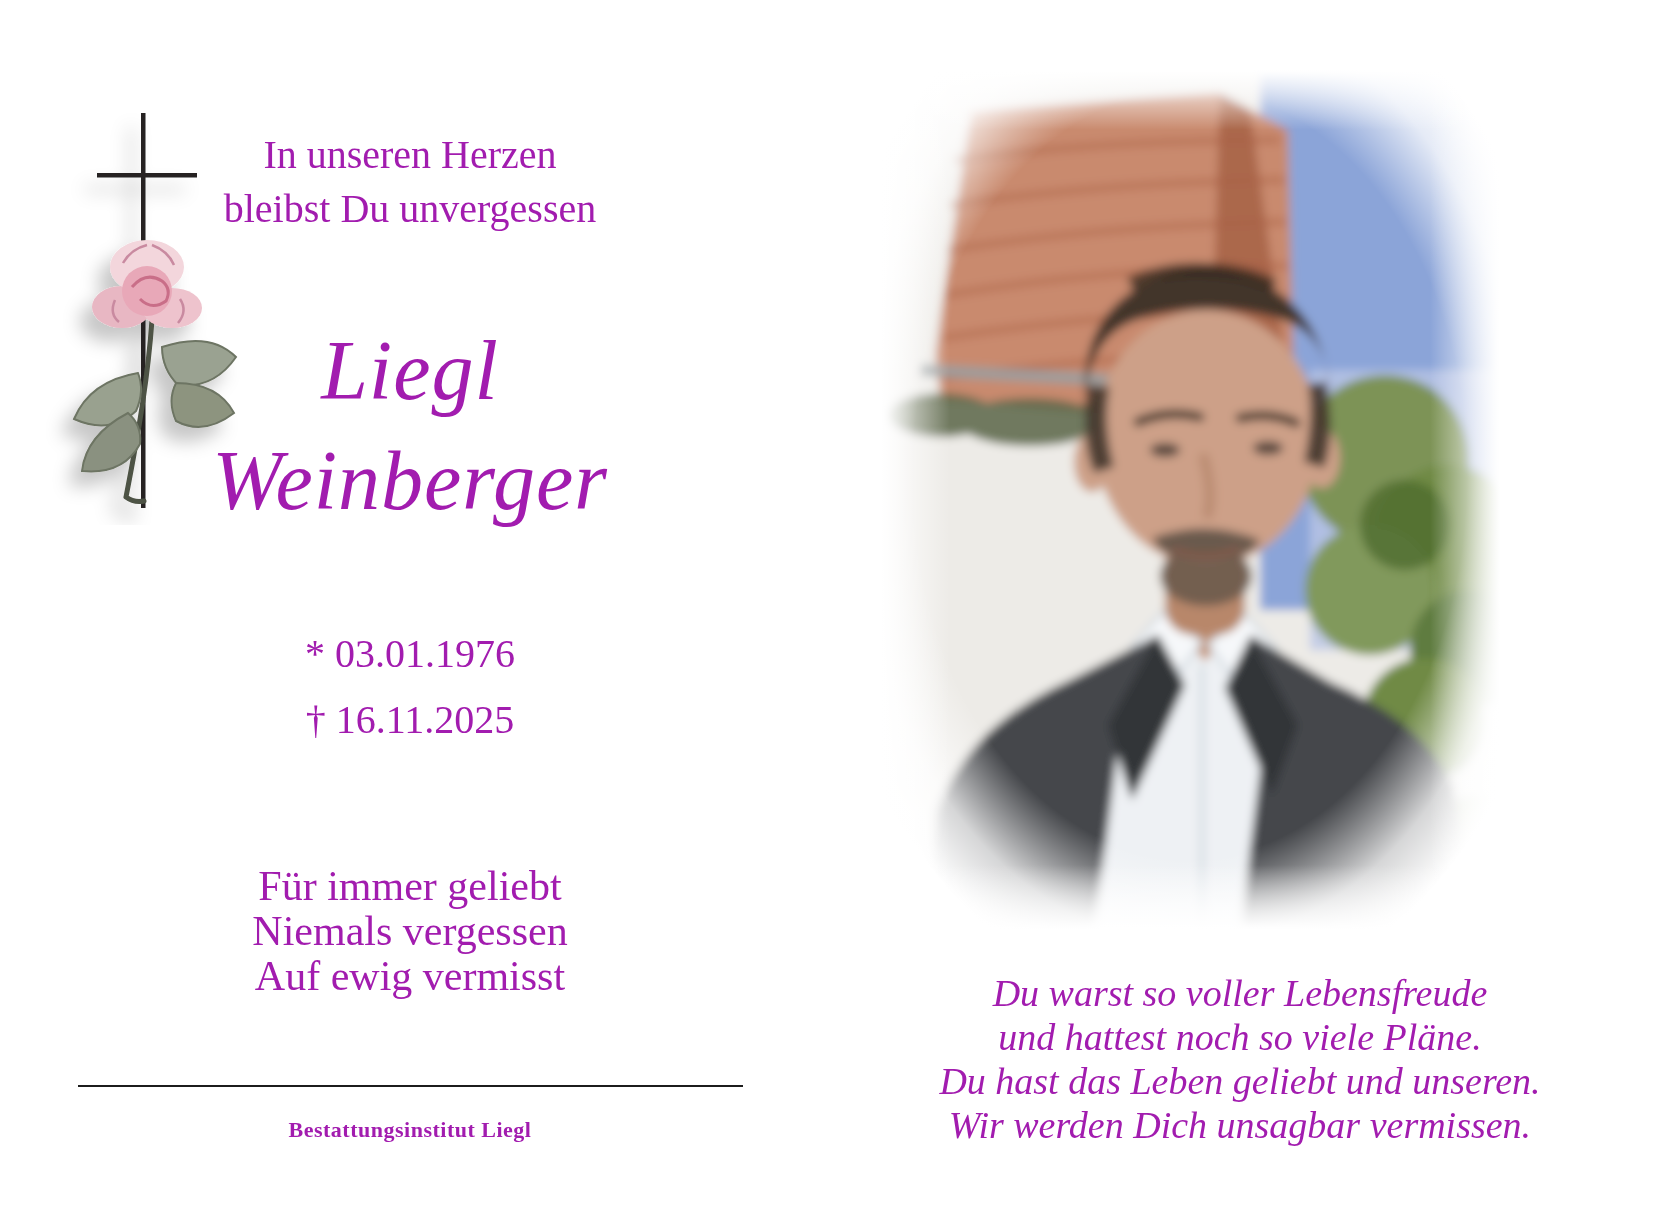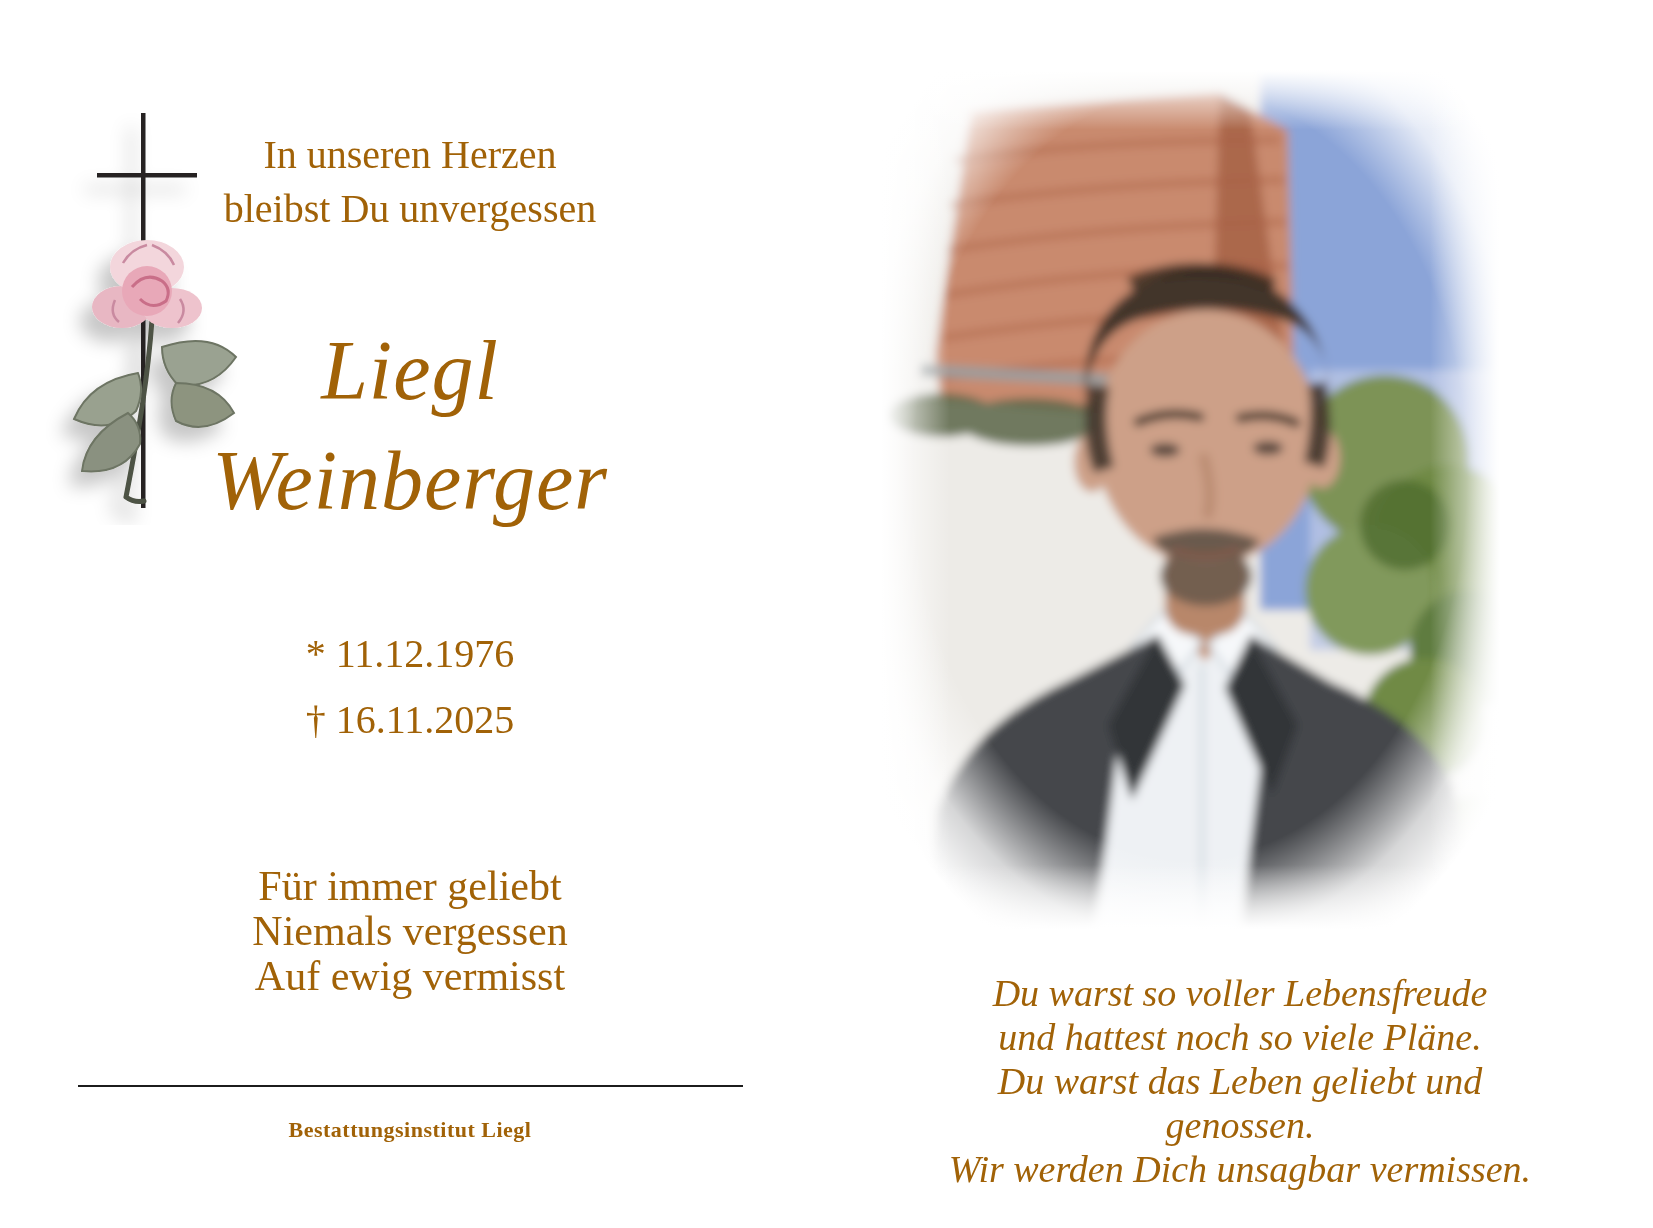--- a/index.html
+++ b/index.html
@@ -1,18 +1,18 @@
 <!DOCTYPE html>
 <html><head>
 <meta charset="utf-8">
 <style>
   html,body{margin:0;padding:0;background:#ffffff;}
   .card{
     position:relative;width:1653px;height:1228px;background:#ffffff;
-    overflow:hidden;font-family:"Liberation Serif",serif;color:#a16207;
+    overflow:hidden;font-family:"Liberation Serif",serif;color:#a21caf;
   }
   .abs{position:absolute;}
   .ctr{text-align:center;}
   
   .header-block{left:110px;top:128px;width:600px;font-size:40px;line-height:54px;}
   .name-block{left:80px;top:316px;width:660px;font-size:84px;line-height:110px;font-style:italic;letter-spacing:1px;}
   .date-birth{left:110px;top:632px;width:600px;font-size:40px;line-height:44px;}
   .date-death{left:110px;top:698px;width:600px;font-size:40px;line-height:44px;}
   .left-verse{left:110px;top:864px;width:600px;font-size:42px;line-height:45px;}
   .rule{left:78px;top:1085px;width:665px;height:2px;background:#1c1c1c;}
@@ -71,21 +71,21 @@
     <div class="abs ctr header-block">
       <div>In unseren Herzen</div>
       <div>bleibst Du unvergessen</div>
     </div>
 
     <div class="abs ctr name-block">
       <div>Liegl</div>
       <div>Weinberger</div>
     </div>
 
-    <div class="abs ctr date-birth">* 11.12.1976</div>
+    <div class="abs ctr date-birth">* 03.01.1976</div>
     <div class="abs ctr date-death">† 16.11.2025</div>
 
     <div class="abs ctr left-verse">
       <div>Für immer geliebt</div>
       <div>Niemals vergessen</div>
       <div>Auf ewig vermisst</div>
     </div>
 
     <div class="abs rule"></div>
     <div class="abs ctr funeral-home">Bestattungsinstitut Liegl</div>
@@ -210,18 +210,18 @@
           <rect x="550" y="0" width="70" height="860" fill="url(#fadeR)"></rect>
           <rect x="0" y="0" width="620" height="60" fill="url(#fadeT)"></rect>
           <rect x="0" y="795" width="620" height="65" fill="url(#fadeB)"></rect>
         </g>
       </svg>
     </div>
 
     <div class="abs ctr right-verse">
       <div>Du warst so voller Lebensfreude</div>
       <div>und hattest noch so viele Pläne.</div>
-      <div>Du warst das Leben geliebt und genossen.</div>
+      <div>Du hast das Leben geliebt und unseren.</div>
       <div>Wir werden Dich unsagbar vermissen.</div>
     </div>
   </div>
 
 </div>
 
 </body></html>

